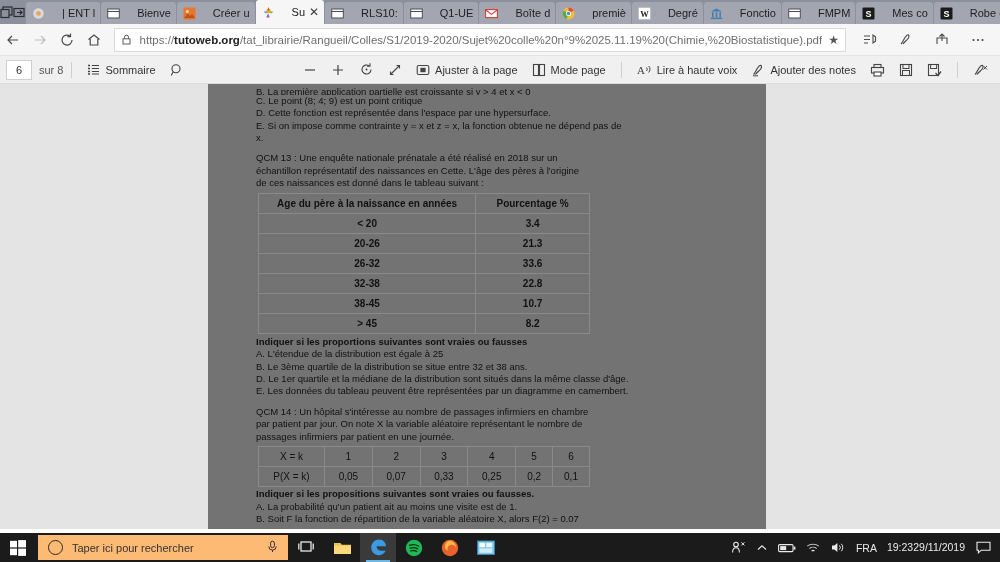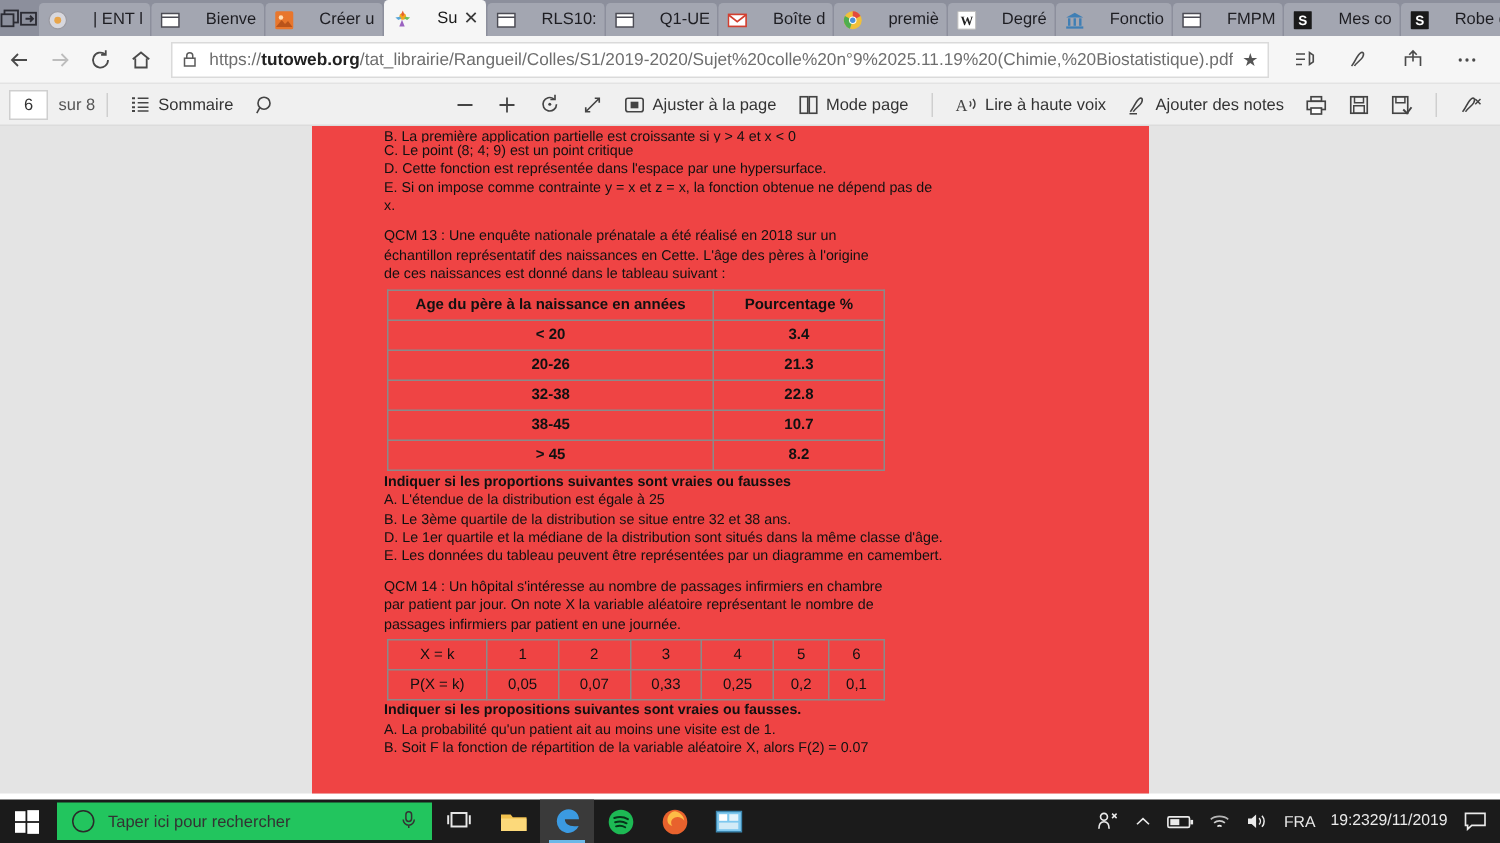--- a/index.html
+++ b/index.html
@@ -122,21 +122,21 @@
     width: 1000px;
     height: 445px;
     background: #e4e4e4;
     overflow: hidden;
   }
   #page {
     position: absolute;
     left: 208px; top: 0px;
     width: 558px;
     height: 460px;
-    background: #ef4444;
+    background: #737373;
     padding: 4px 0 0 0;
     font-size: 9.5px;
     color: #111;
     line-height: 1.30;
   }
   #page .inner { padding: 0 10px 0 48px; }
   .ln { white-space: nowrap; }
   .para { font-weight: bold; }
   .q-head { font-weight: normal; text-align: justify; line-height: 1.32; }
   .q-head .just { display: block; }
@@ -168,21 +168,21 @@
 
   
   #taskbar {
     position: absolute; left: 0; top: 533px;
     width: 1000px; height: 29px;
     background: #1b1b1b;
     display: flex; align-items: center;
   }
   #startbtn { width: 36px; height: 29px; display: flex; align-items: center; justify-content: center; }
   #searchbox {
-    width: 250px; height: 25px; background: #22c55e;
+    width: 250px; height: 25px; background: #fdba74;
     display: flex; align-items: center;
     margin-left: 2px;
     font-size: 11px; color: #333;
   }
   #searchbox .circ {
     width: 15px; height: 15px; border: 1.6px solid #2a2a2a; border-radius: 50%;
     margin: 0 9px 0 10px; flex: 0 0 15px;
   }
   #searchbox .mic { margin-left: auto; margin-right: 9px; color: #333; }
   .tbapp { width: 36px; height: 29px; display: flex; align-items: center; justify-content: center; position: relative; }
@@ -582,20 +582,24 @@
         <tbody id="tbl1-body">
             <tr>
               <td>&lt; 20</td>
               <td>3.4</td>
             </tr>
             <tr>
               <td>20-26</td>
               <td>21.3</td>
             </tr>
             <tr>
+              <td>26-32</td>
+              <td>33.6</td>
+            </tr>
+            <tr>
               <td>32-38</td>
               <td>22.8</td>
             </tr>
             <tr>
               <td>38-45</td>
               <td>10.7</td>
             </tr>
             <tr>
               <td>&gt; 45</td>
               <td>8.2</td>

